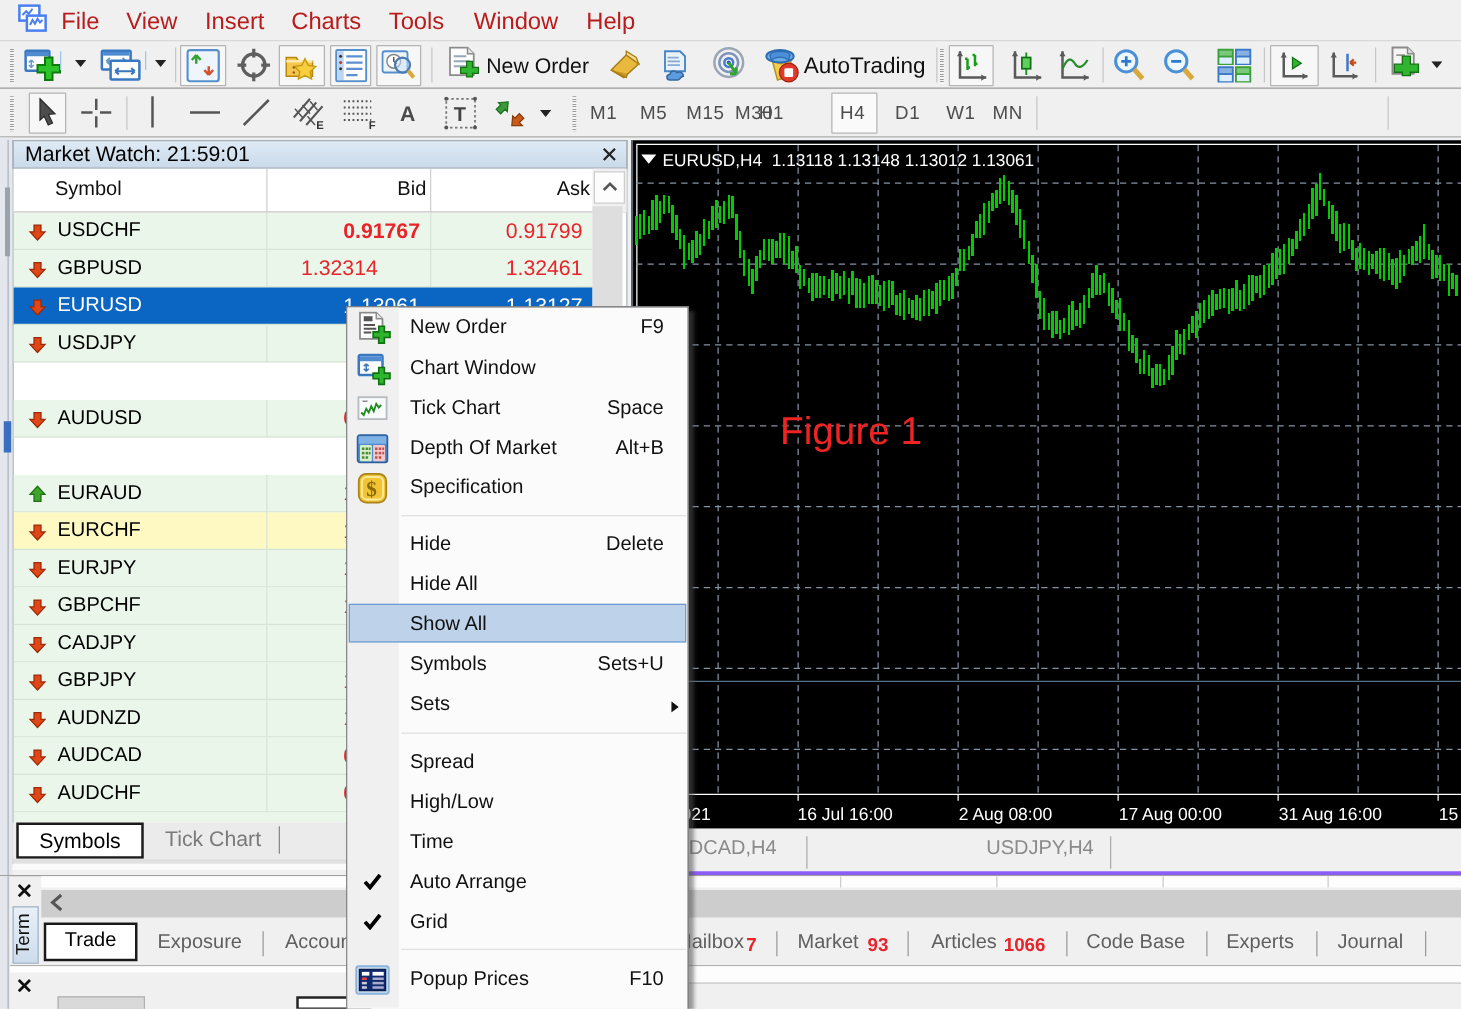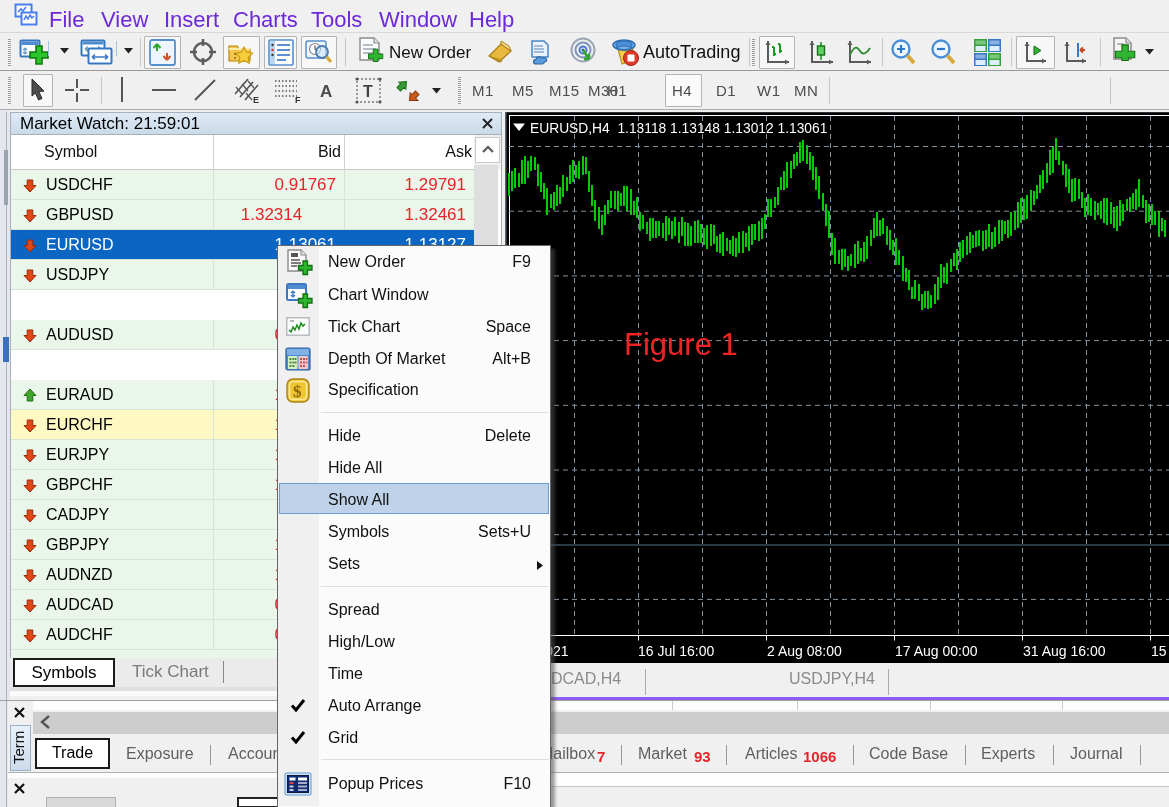--- a/index.html
+++ b/index.html
@@ -1,18 +1,18 @@
 <!DOCTYPE html>
 <html><head><meta charset="utf-8">
 <style>
 *{margin:0;padding:0;box-sizing:border-box}
 html,body{width:1169px;height:807px;overflow:hidden;font-family:"Liberation Sans",sans-serif;background:#f0f0f0;position:relative}
 .abs{position:absolute}
 #menubar{left:0;top:0;width:1169px;height:33px;background:#f0f0f0;border-bottom:1px solid #d8d8d8}
-.mi{position:absolute;top:7px;font-size:22px;color:#6d28d9}
+.mi{position:absolute;top:7px;font-size:19px;color:#b91c1c}
 #tb1{left:0;top:0px;width:1169px;height:71px;border-bottom:1px solid #9a9a9a}
 #tb2{left:0;top:0px;width:1169px;height:110px;border-bottom:1px solid #aaa}
 .grip{position:absolute;width:3px;background-image:repeating-linear-gradient(#9a9a9a 0 1px,#f6f6f6 1px 2px)}
 .sep{position:absolute;width:1px;background:#c6c6c6}
 .tbox{position:absolute;border:1px solid #b4b4b4;background:#f7f7f7;border-radius:1px}
 .tf{position:absolute;top:82px;font-size:15px;color:#4d4d4d;letter-spacing:0.5px}
 #mw{left:10px;top:112px;width:492px;height:580px;background:#fff;border:1px solid #a8b0ba}
 #mwtitle{left:10px;top:112px;width:492px;height:23px;background:linear-gradient(#dfeaf5,#c9daea);border:1px solid #a8b0ba;font-size:17px;color:#000;padding:1px 0 0 9px}
 #mwtabs{left:10px;top:658px;width:492px;height:29px;background:#ebebeb}
 .red{color:#e8232a}.blue{color:#2432d8}
@@ -282,22 +282,22 @@
 <svg class="abs" style="left:7px;top:10px" width="12" height="9">
       <path d="M1 7l5-5 5 5" stroke="#555" stroke-width="2" fill="none"></path>
     </svg>
 </div>
 <div id="mwrows" class="abs" style="left:11px;top:170px;width:463px;height:480px">
     <div class="abs" style="left:0;top:0px;width:463px;height:30px;background:#eaf6ea;border-bottom:1px solid #d5e5d5;font-size:16px;color:#000">
       <svg class="abs" style="left:11px;top:8px" width="16" height="15" viewBox="0 0 16 15">
         <path d="M8 14L2 7.5h3.2V2h5.6v5.5H14z" fill="#e04716" stroke="#9c2a08" stroke-width="1"></path>
       </svg>
       <span class="abs" style="left:35px;top:6px">USDCHF</span>
-      <span class="abs val red" style="left:196px;top:5px;width:129px;text-align:right;">0.91767</span>
-      <span class="abs val red" style="left:328px;top:5px;width:127px;text-align:right;">1.29791</span>
+      <span class="abs val red" style="left:196px;top:5px;width:129px;text-align:right;font-weight:bold;">0.91767</span>
+      <span class="abs val red" style="left:328px;top:5px;width:127px;text-align:right;">0.91799</span>
       <div class="colsep" style="left:202px"></div>
       <div class="colsep" style="left:333px"></div>
     </div>
     <div class="abs" style="left:0;top:30px;width:463px;height:30px;background:#eaf6ea;border-bottom:1px solid #d5e5d5;font-size:16px;color:#000">
       <svg class="abs" style="left:11px;top:8px" width="16" height="15" viewBox="0 0 16 15">
         <path d="M8 14L2 7.5h3.2V2h5.6v5.5H14z" fill="#e04716" stroke="#9c2a08" stroke-width="1"></path>
       </svg>
       <span class="abs" style="left:35px;top:6px">GBPUSD</span>
       <span class="abs val red" style="left:196px;top:5px;width:129px;text-align:center;">1.32314</span>
       <span class="abs val red" style="left:328px;top:5px;width:127px;text-align:right;">1.32461</span>

